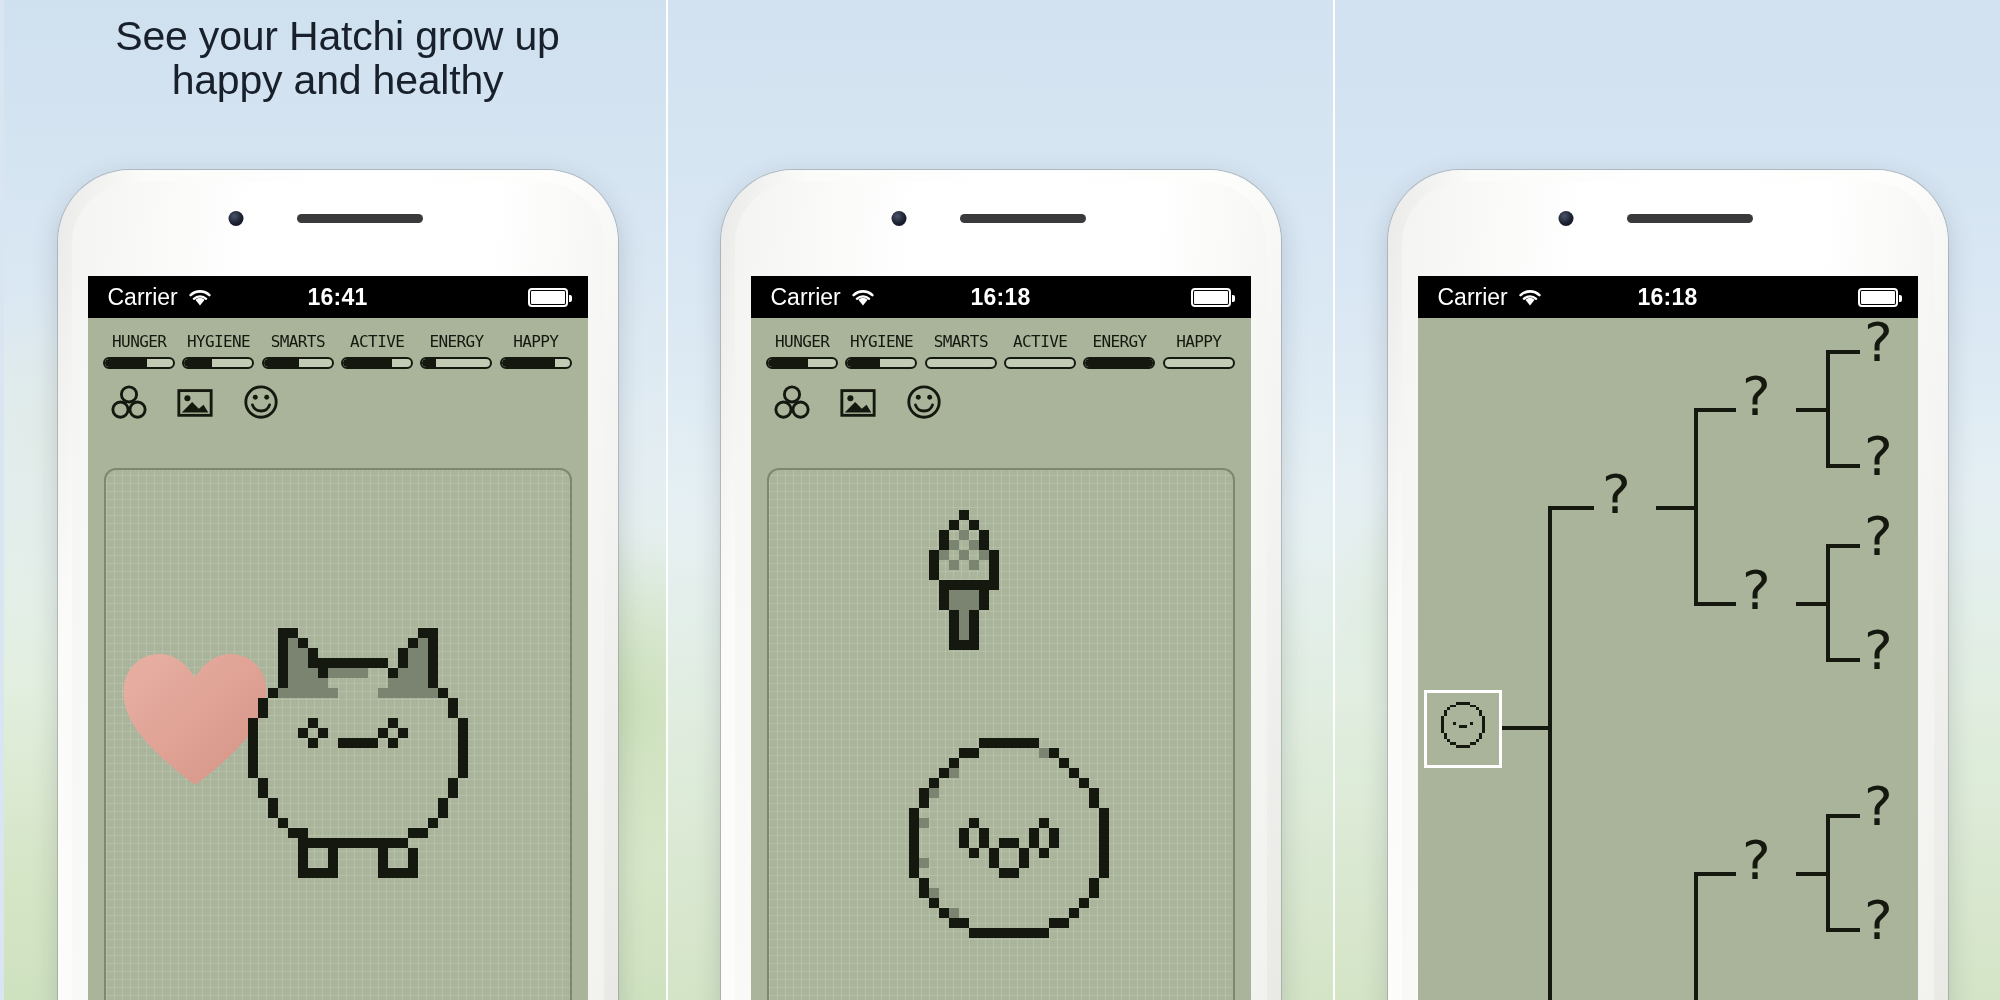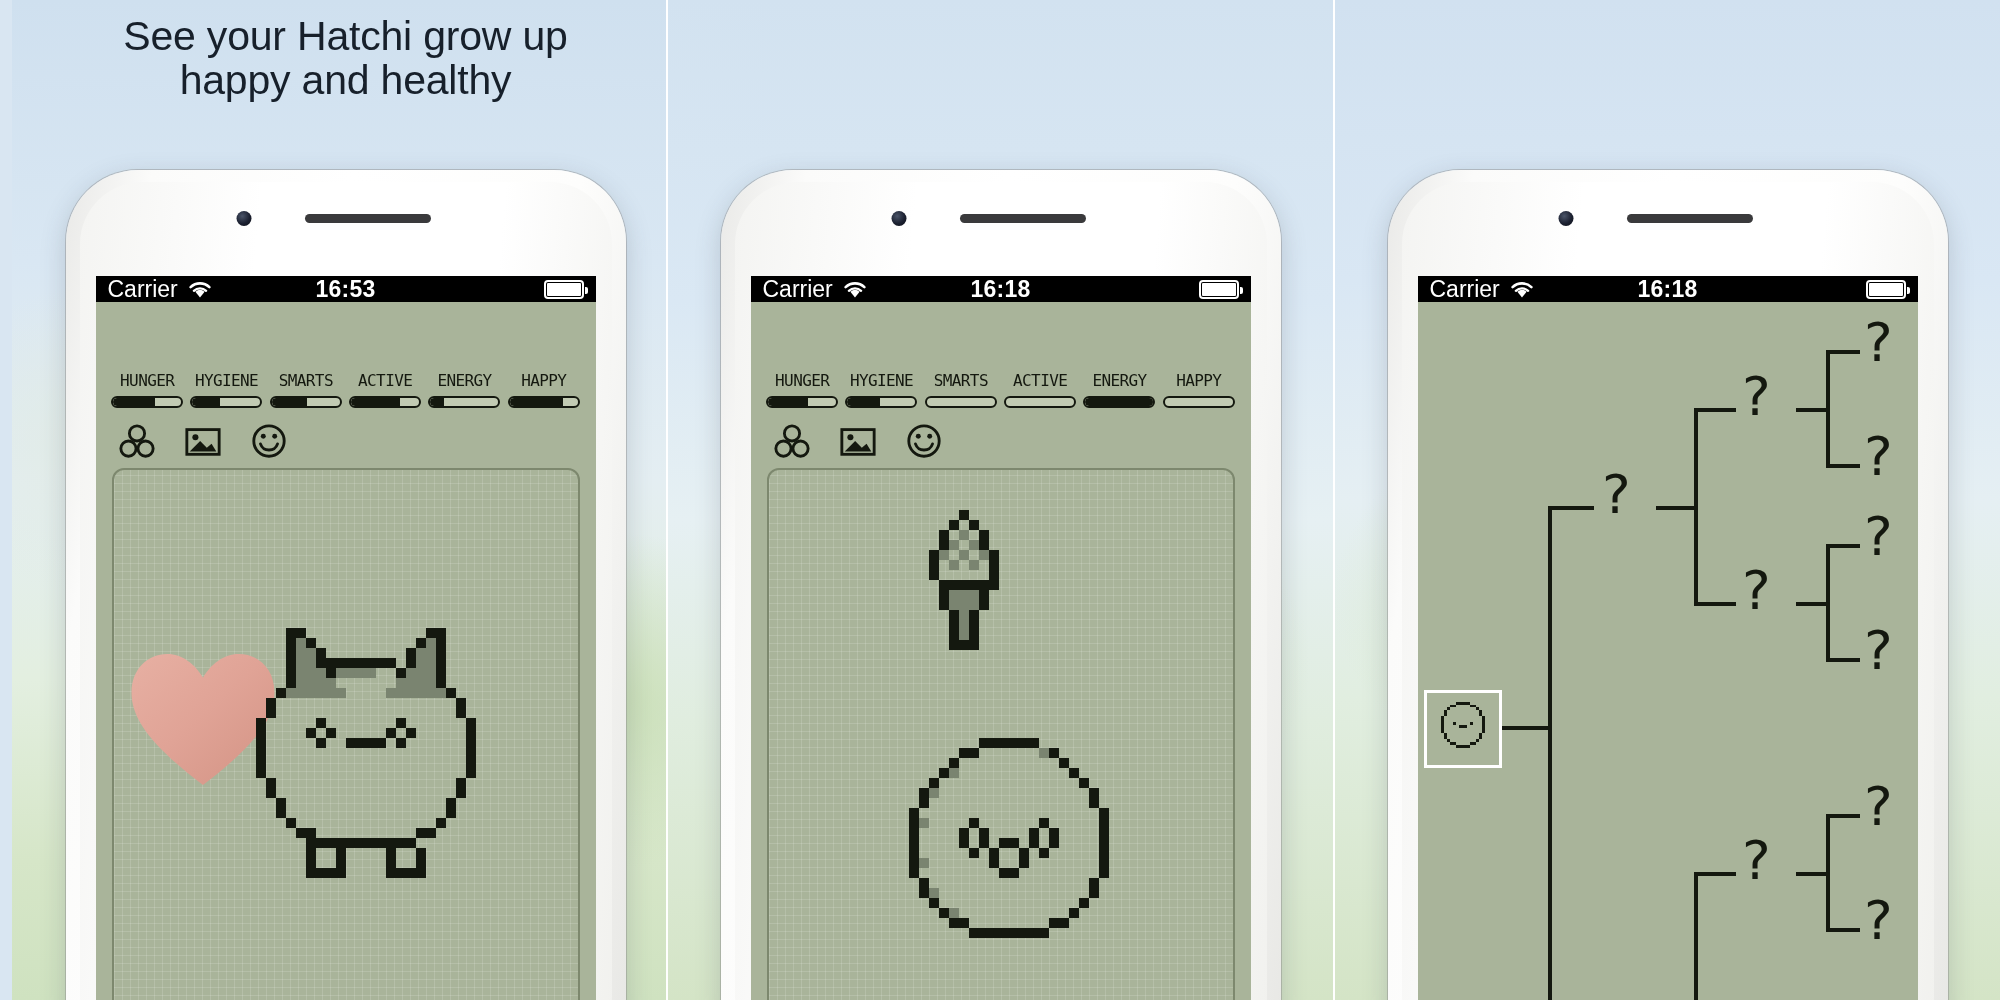--- a/index.html
+++ b/index.html
@@ -18,21 +18,21 @@
   }
 
   
   .panel {
     position: absolute;
     top: 0;
     width: 667px;
     height: 1000px;
     overflow: hidden;
   }
-  .panel-1 { left: 12px; }
+  .panel-1 { left: 4px; }
   .panel-2 { left: 667px; }
   .panel-3 { left: 1334px; }
 
   .panel-bg {
     position: absolute;
     inset: 0;
     background:
       radial-gradient(ellipse 420px 300px at 48% 62%, rgba(205,225,170,0.85) 0%, rgba(205,225,170,0) 62%),
       radial-gradient(ellipse 300px 240px at 14% 44%, rgba(225,235,225,0.75) 0%, rgba(225,235,225,0) 65%),
       radial-gradient(ellipse 360px 260px at 88% 70%, rgba(190,215,165,0.7) 0%, rgba(190,215,165,0) 65%),
@@ -124,25 +124,25 @@
     left: 30px;
     right: 30px;
     top: 106px;
     bottom: 0;
     background: #a9b49a;
     overflow: hidden;
   }
 
   
   .statusbar {
-    height: 26px;
+    height: 42px;
     background: #000;
     display: flex;
     align-items: center;
-    padding: 0 12px;
+    padding: 0 20px;
     color: #fff;
     font-size: 23px;
   }
   .sb-left { display: flex; align-items: center; gap: 9px; flex: 1; }
   .sb-center { flex: 0 0 auto; font-weight: bold; font-size: 23px; letter-spacing: 0.2px; }
   .sb-right { flex: 1; display: flex; justify-content: flex-end; align-items: center; }
   .wifi { display: block; }
   .battery {
     width: 40px; height: 19px;
     border: 2px solid #fff;
@@ -174,21 +174,20 @@
     justify-content: space-between;
     padding: 14px 12px 0 12px;
   }
   .stat { text-align: center; flex: 1; }
   .stat-label {
     font-family: "DejaVu Sans Mono", monospace;
     font-size: 16px;
     letter-spacing: -0.6px;
     color: #14180f;
     white-space: nowrap;
-    margin-top: 39px;
   }
   .stat-bar {
     margin: 6px auto 0 auto;
     width: 72px;
     height: 12px;
     border: 2px solid #14180f;
     border-radius: 7px;
     overflow: hidden;
     background: #c2cbb3;
   }
@@ -271,21 +270,21 @@
 
         <div class="statusbar">
           <div class="sb-left">
             <span>Carrier</span>
             <svg class="wifi" width="26" height="19" viewBox="0 0 26 19">
               <path d="M13 17.4 L8.4 11.7 a7.2 7.2 0 0 1 9.2 0 Z" fill="#fff"></path>
               <path d="M3.6 7.1 a13.6 13.6 0 0 1 18.8 0" stroke="#fff" stroke-width="2.6" fill="none" stroke-linecap="round"></path>
               <path d="M6.9 10.8 a9 9 0 0 1 12.2 0" stroke="#fff" stroke-width="2.4" fill="none" stroke-linecap="round"></path>
             </svg>
           </div>
-          <div class="sb-center">16:53</div>
+          <div class="sb-center">16:41</div>
           <div class="sb-right">
             <div class="battery">
               <div class="battery-fill" style="width:100%"></div>
             </div>
           </div>
         </div>
 
         <div class="lcd">
 
           <div class="stats">

